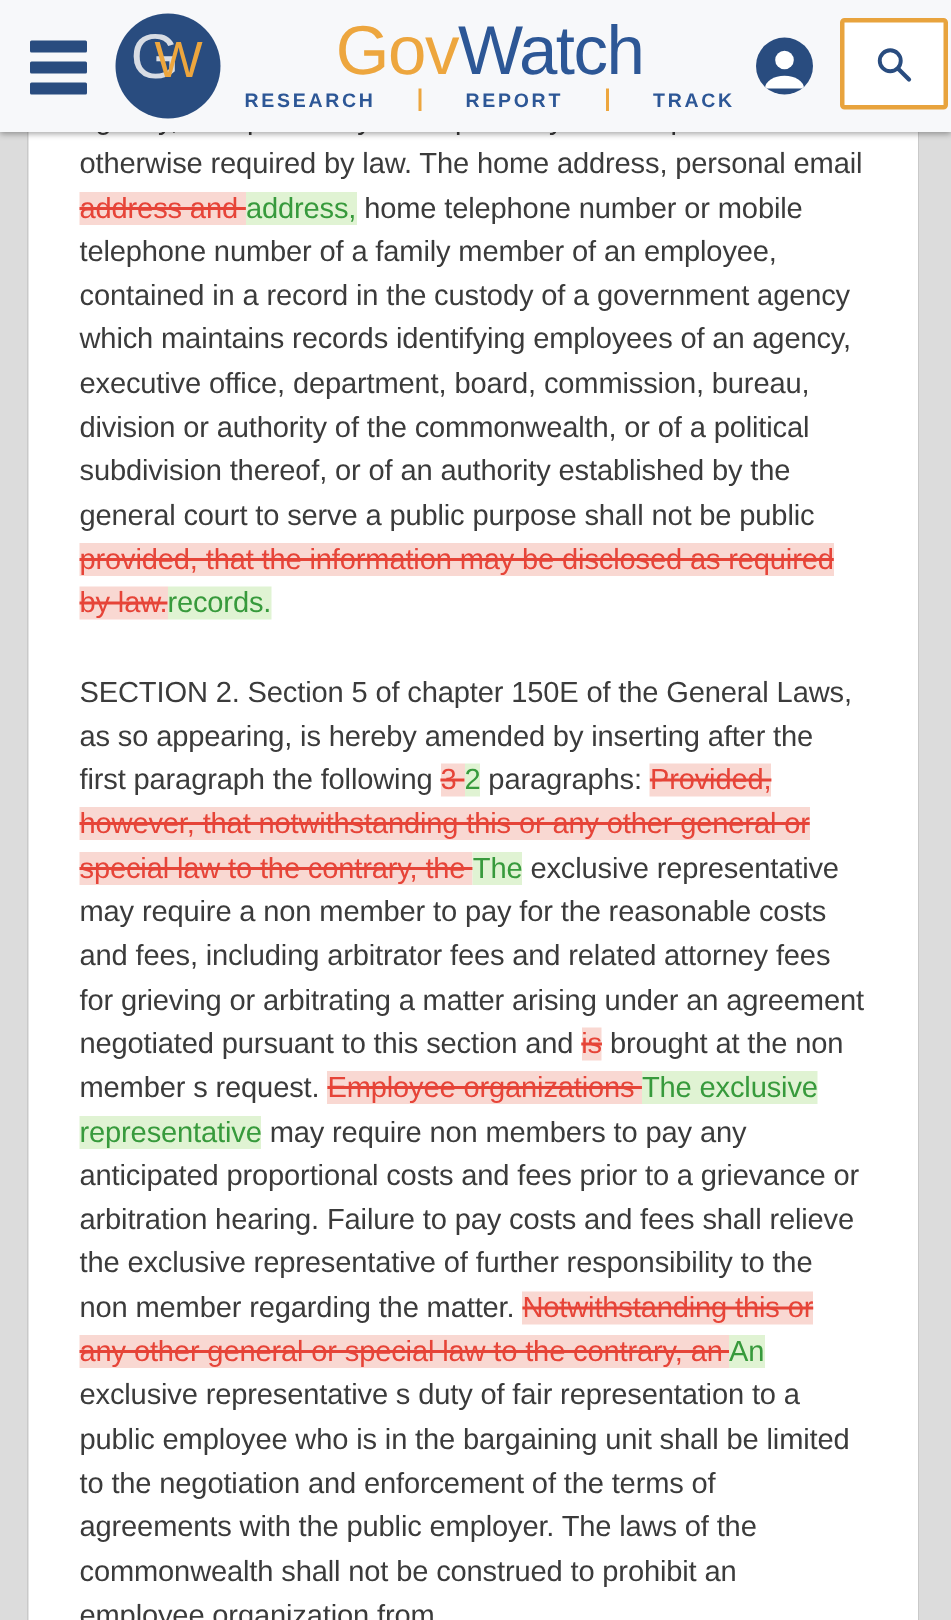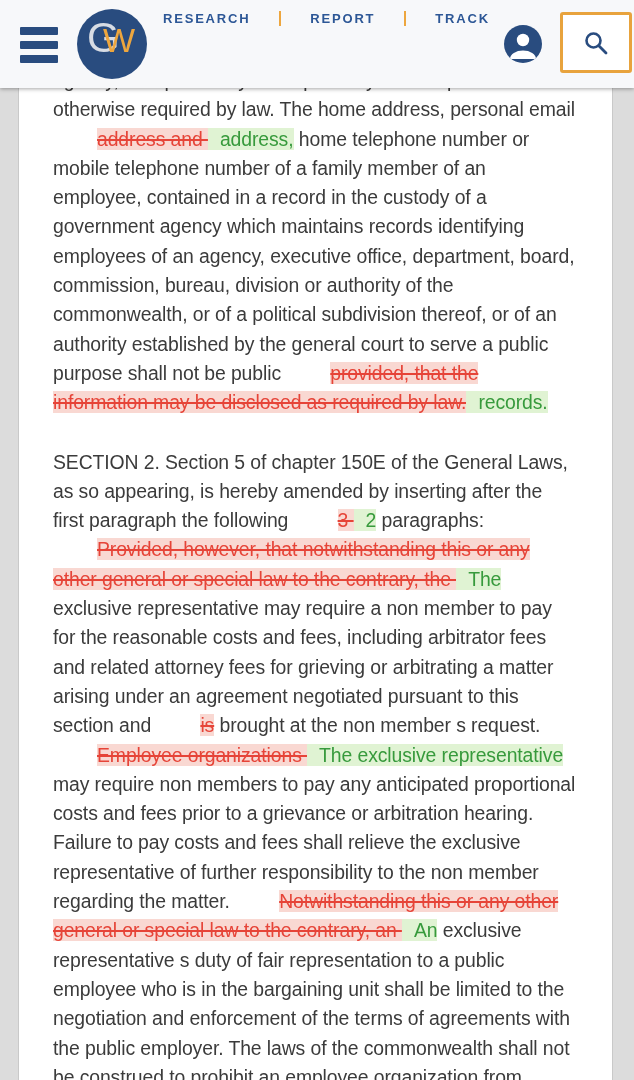--- a/index.html
+++ b/index.html
@@ -46,26 +46,24 @@
     white-space:nowrap;
     overflow:hidden;
   }
   .doc-para{margin:0;}
   .doc-para + .doc-para{margin-top:30px;}
   .seg-del{
     color:var(--deleted-text);
     background:var(--deleted-bg);
     text-decoration:line-through;
     text-decoration-thickness:2px;
-    margin-left:44px;
   }
   .seg-add{
     color:var(--added-text);
     background:var(--added-bg);
-    padding-left:12px;
   }
 
   
   .header{
     position:absolute;
     top:0; left:0;
     width:634px; height:88px;
     background:var(--header-bg);
     box-shadow:0 1px 4px rgba(0,0,0,0.35);
     z-index:10;
@@ -154,20 +152,21 @@
     <span></span>
     <span></span>
   </button>
 
   <a class="logo">
     <span class="logo-circle">
       <span class="mono-g">G</span>
       <span class="mono-w">W</span>
     </span>
     <span class="wordmark-block">
+      <span class="wordmark"><span class="wm-gov">Gov</span><span class="wm-watch">Watch</span></span>
       <span class="tagline">
         <span>RESEARCH</span>
         <span class="sep"></span>
         <span>REPORT</span>
         <span class="sep"></span>
         <span>TRACK</span>
       </span>
     </span>
   </a>
 

